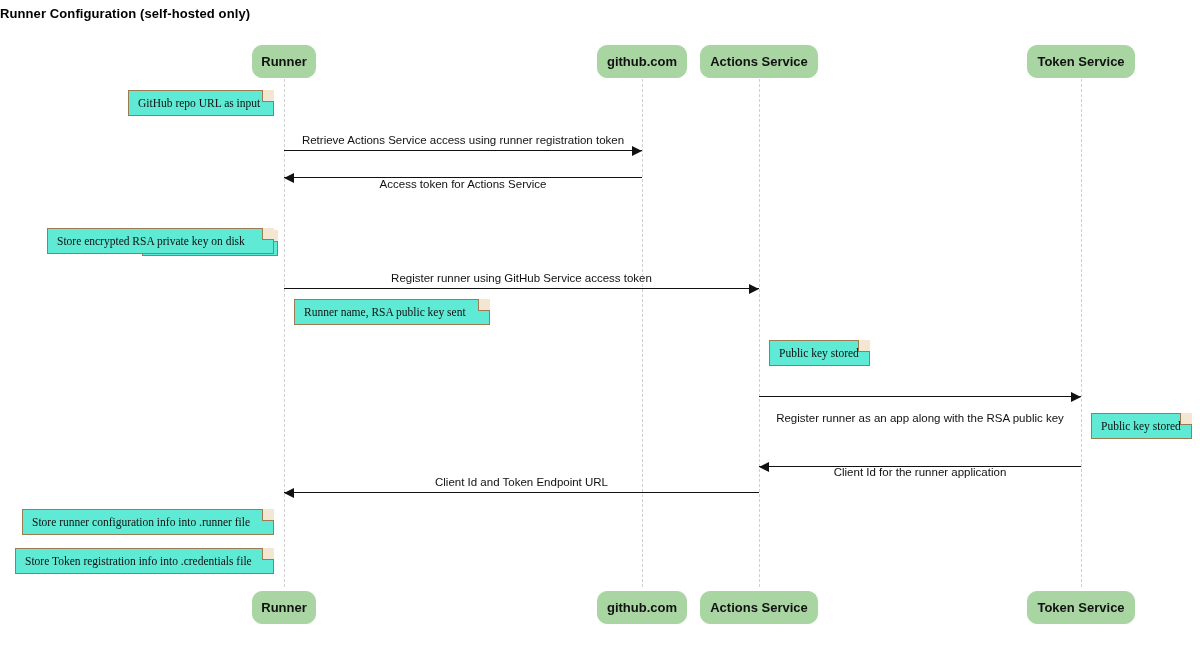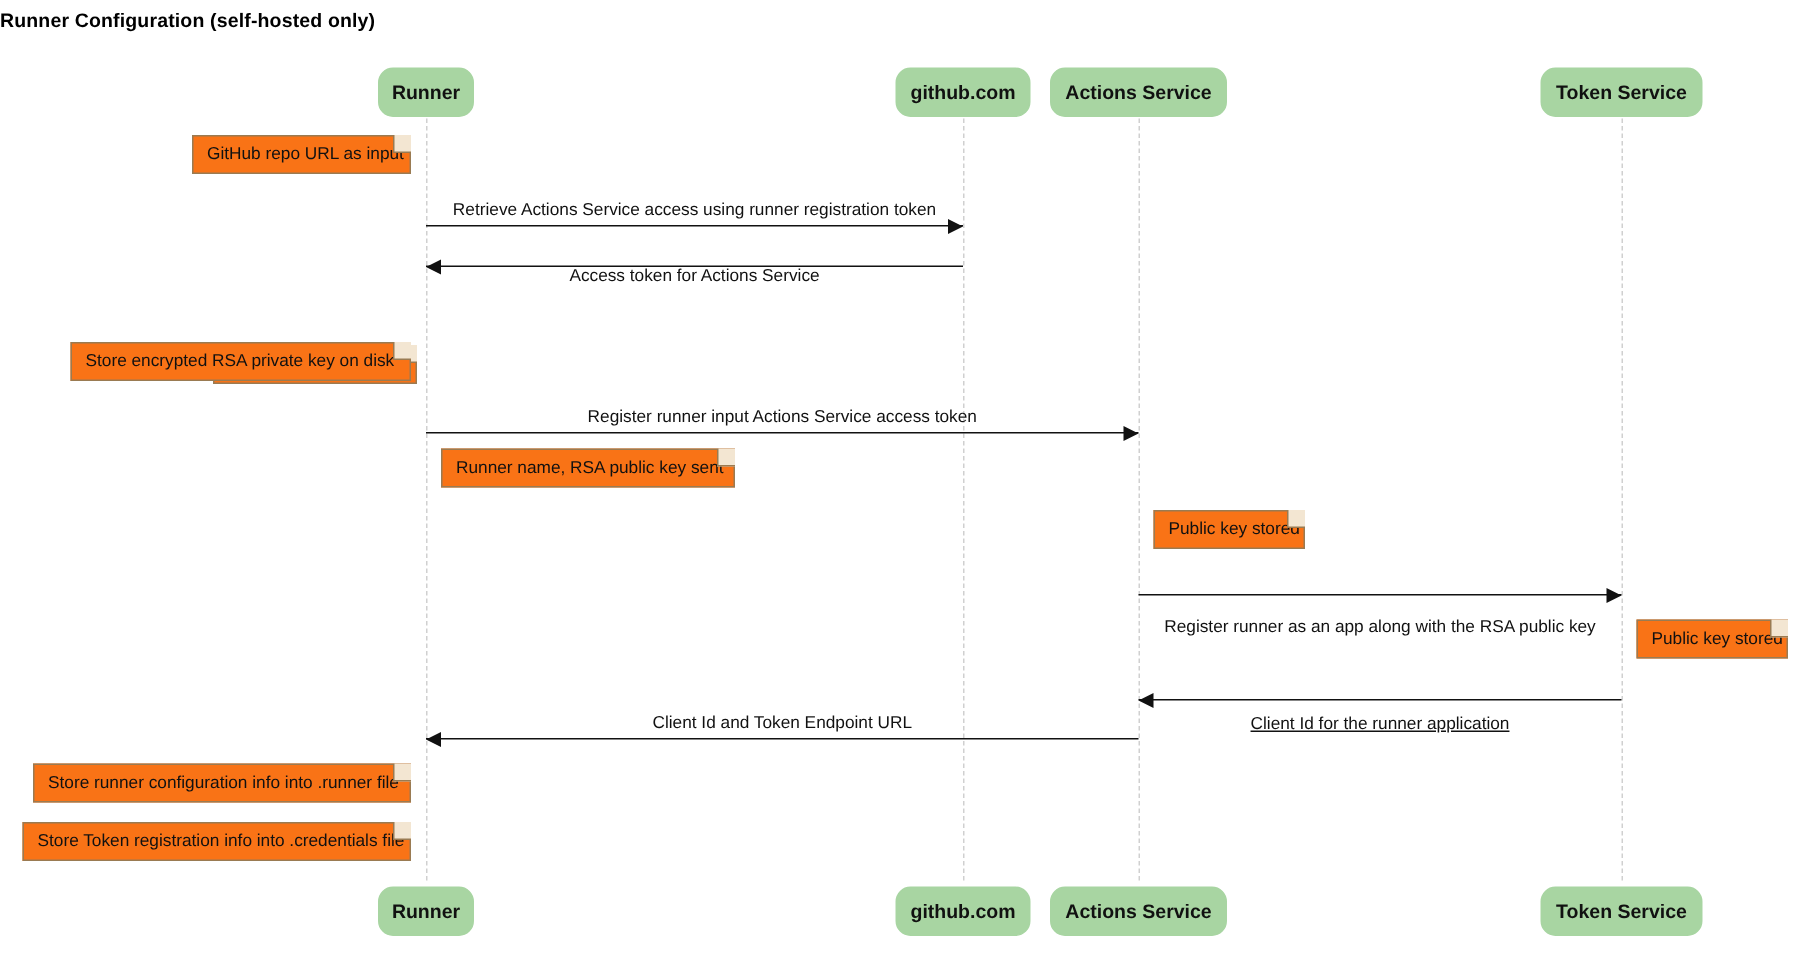--- a/index.html
+++ b/index.html
@@ -77,28 +77,29 @@
   }
   .arrowhead.right {
     border-left: 10px solid #111111;
   }
   .arrowhead.left {
     border-right: 10px solid #111111;
   }
   
   .note {
     position: absolute;
-    background: #f97316;
+    background: #5eead4;
     border: 1px solid #9a7b52;
     font-size: 11.5px;
     color: #111111;
     white-space: nowrap;
     box-sizing: border-box;
     padding: 5px 9px 5px 9px;
     line-height: 14px;
+    font-family: Liberation Serif, serif;
   }
   .note .fold {
     position: absolute;
     top: -1px;
     right: -1px;
     width: 11px;
     height: 11px;
     background: #f3e6d2;
     border-left: 1px solid #9a7b52;
     border-bottom: 1px solid #9a7b52;
@@ -147,27 +148,27 @@
     </div>
   <div id="messages">
       <div class="msg" style="left: 284px; width: 358px; top: 150px;"></div>
       <div class="arrowhead right" style="top: 145.5px; left: 632px;"></div>
       <div class="msg-label" style="left: 463px; top: 134px;">Retrieve Actions Service access using runner registration token</div>
       <div class="msg" style="left: 284px; width: 358px; top: 177px;"></div>
       <div class="arrowhead left" style="top: 172.5px; left: 284px;"></div>
       <div class="msg-label" style="left: 463px; top: 178px;">Access token for Actions Service</div>
       <div class="msg" style="left: 284px; width: 475px; top: 288px;"></div>
       <div class="arrowhead right" style="top: 283.5px; left: 749px;"></div>
-      <div class="msg-label" style="left: 521.5px; top: 272px;">Register runner input Actions Service access token</div>
+      <div class="msg-label" style="left: 521.5px; top: 272px;">Register runner using GitHub Service access token</div>
       <div class="msg" style="left: 759px; width: 322px; top: 396px;"></div>
       <div class="arrowhead right" style="top: 391.5px; left: 1071px;"></div>
       <div class="msg-label" style="left: 920px; top: 380px; margin-top: 32px;">Register runner as an app along with the RSA public key</div>
       <div class="msg" style="left: 759px; width: 322px; top: 466px;"></div>
       <div class="arrowhead left" style="top: 461.5px; left: 759px;"></div>
-      <div class="msg-label" style="left: 920px; top: 477px; text-decoration: underline;">Client Id for the runner application</div>
+      <div class="msg-label" style="left: 920px; top: 466px;">Client Id for the runner application</div>
       <div class="msg" style="left: 284px; width: 475px; top: 492px;"></div>
       <div class="arrowhead left" style="top: 487.5px; left: 284px;"></div>
       <div class="msg-label" style="left: 521.5px; top: 476px;">Client Id and Token Endpoint URL</div>
     </div>
   <div id="notes">
       <div class="note" style="left: 128px; top: 90px; width: 146px;"><span>GitHub repo URL as input</span><span class="fold"></span></div>
       <div class="note" style="left: 142px; top: 190px; width: 136px; margin-top: 40px;"><span>Generate RSA key pair</span><span class="fold"></span></div>
       <div class="note" style="left: 47px; top: 228px; width: 227px;"><span>Store encrypted RSA private key on disk</span><span class="fold"></span></div>
       <div class="note" style="left: 294px; top: 299px; width: 196px;"><span>Runner name, RSA public key sent</span><span class="fold"></span></div>
       <div class="note" style="left: 769px; top: 340px; width: 101px;"><span>Public key stored</span><span class="fold"></span></div>

